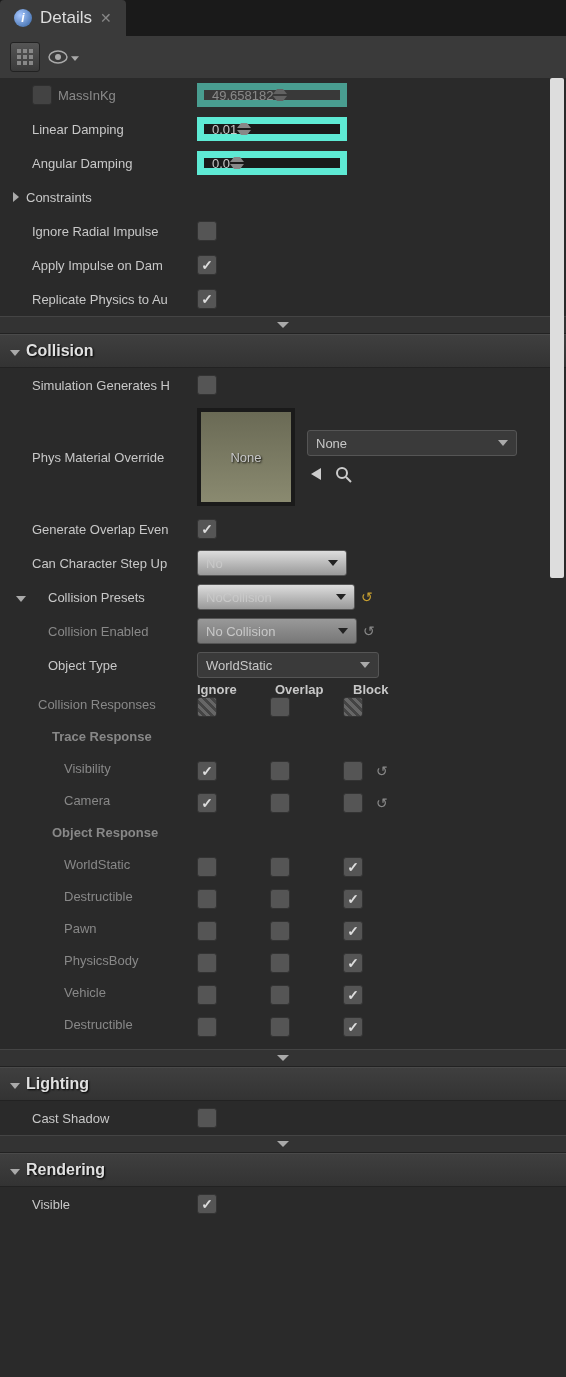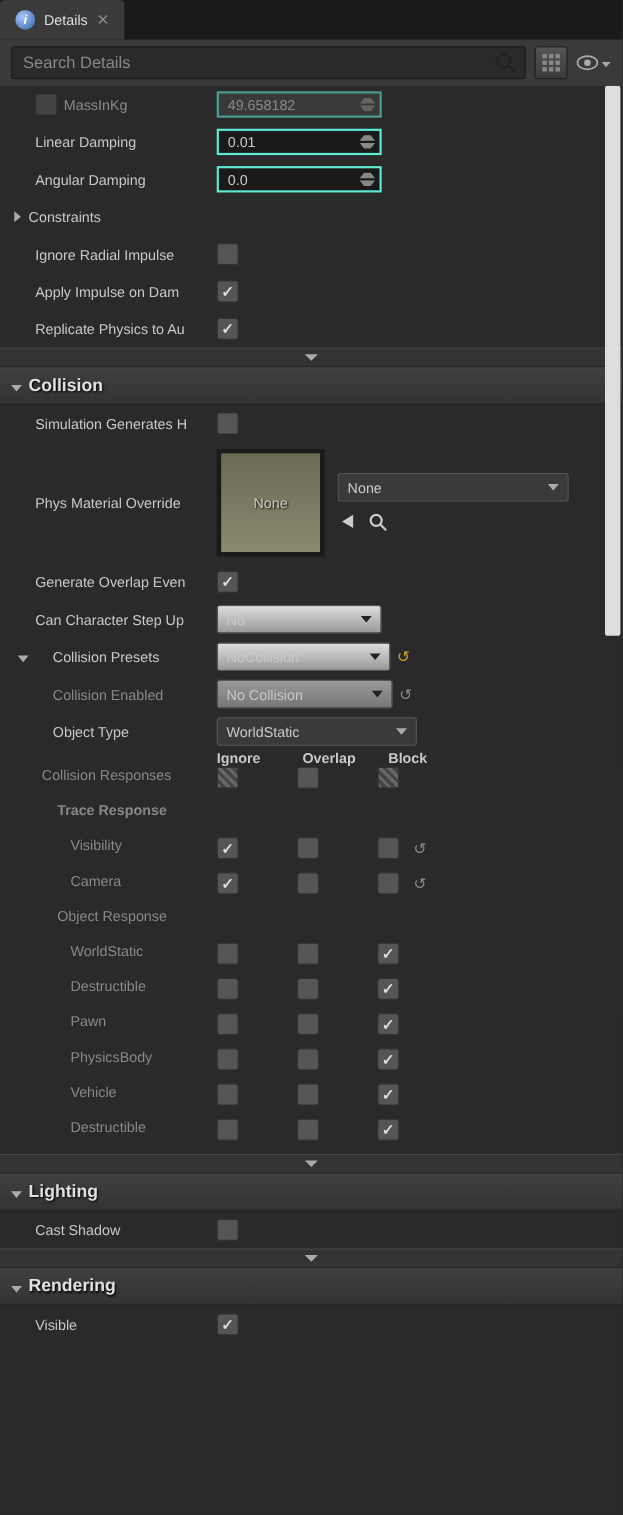--- a/index.html
+++ b/index.html
@@ -1,35 +1,35 @@
 <!DOCTYPE html>
 <html><head>
 <meta charset="utf-8">
 <style>
 *{box-sizing:border-box;margin:0;padding:0;font-family:"Segoe UI",Tahoma,sans-serif;font-size:13px;color:#c8c8c8;user-select:none}
 body{background:#2a2a2a;width:566px;height:1377px;overflow:hidden;position:relative}
 .tab-bar{display:flex;background:#1a1a1a;height:36px;align-items:flex-end}
 .tab{display:flex;align-items:center;gap:8px;background:#3a3a3a;padding:6px 14px;height:36px;border-top-left-radius:4px;border-top-right-radius:4px;position:relative}
 .tab-close{color:#888;font-size:14px}
-.tab-title{font-size:13px;color:#ddd}
+.tab-title{font-size:17px;color:#ddd}
 .info-icon{width:18px;height:18px;background:radial-gradient(circle at 35% 35%,#a8c8ff,#3060a0);border-radius:50%;display:flex;align-items:center;justify-content:center;color:#fff;font-weight:bold;font-style:italic;font-size:12px}
 .toolbar{display:flex;align-items:center;gap:8px;padding:6px 10px;background:#3a3a3a}
 .search-wrap{flex:1;position:relative}
 .search{width:100%;height:30px;background:#2a2a2a;border:1px solid #1a1a1a;border-radius:3px;padding:0 36px 0 10px;color:#999;font-size:15px}
 .search::placeholder{color:#888}
 .search-icon{position:absolute;right:8px;top:5px;width:20px;height:20px}
 .grid-btn{width:30px;height:30px;background:linear-gradient(#555,#3a3a3a);border:1px solid #222;border-radius:3px;display:flex;align-items:center;justify-content:center}
 .eye-btn{display:flex;align-items:center;gap:2px;color:#aaa}
 .content{position:relative;height:calc(100% - 76px);overflow:hidden}
 .scroll-thumb{position:absolute;right:2px;top:0;width:14px;height:500px;background:#ddd;border-radius:2px}
 .row{display:flex;align-items:center;min-height:34px;padding-left:10px}
 .row-label{width:185px;flex-shrink:0;overflow:hidden;white-space:nowrap;padding-left:22px}
 .row-val{flex:1;display:flex;align-items:center;gap:6px;padding-left:2px}
 .indent1{padding-left:38px!important}
-.numbox{width:150px;height:24px;background:#1a1a1a;border:2px solid #5eead4;display:flex;align-items:center;justify-content:space-between;padding:0 4px 0 8px;color:#aaa}
+.numbox{width:150px;height:24px;background:#1a1a1a;border:7px solid #5eead4;display:flex;align-items:center;padding:0 4px 0 8px;color:#aaa}
 .spinner{width:14px;height:14px;display:flex;flex-direction:column;justify-content:center}
 .spinner::before{content:"";border-left:4px solid transparent;border-right:4px solid transparent;border-bottom:5px solid #888;margin-bottom:2px}
 .spinner::after{content:"";border-left:4px solid transparent;border-right:4px solid transparent;border-top:5px solid #888}
 .cb{width:20px;height:20px;background:#555;border:1px solid #333;border-radius:3px;display:flex;align-items:center;justify-content:center;flex-shrink:0}
 .cb.checked::after{content:"✓";color:#ddd;font-weight:bold;font-size:14px}
 .cb.hatched{background:repeating-linear-gradient(45deg,#666,#666 3px,#444 3px,#444 6px)}
 .expand{width:12px;display:inline-flex;align-items:center;justify-content:center;color:#999;cursor:pointer}
 .cat-header{background:linear-gradient(#3f3f3f,#333);height:34px;display:flex;align-items:center;padding-left:10px;gap:6px;border-top:1px solid #4a4a4a;border-bottom:1px solid #222}
 .cat-title{font-size:16px;font-weight:bold;color:#e0e0e0;text-shadow:1px 1px 2px #000}
 .collapse-bar{height:18px;background:#333;display:flex;align-items:center;justify-content:center;border-top:1px solid #444;border-bottom:1px solid #222}
@@ -58,27 +58,20 @@
 
 <div class="tab-bar">
   <div class="tab">
     <div class="info-icon">i</div>
     <span class="tab-title">Details</span>
     <span class="tab-close">✕</span>
   </div>
 </div>
 
 <div class="toolbar">
-  <div class="search-wrap">
-    <input class="search" placeholder="Search Details" style="">
-    <svg class="search-icon" viewBox="0 0 20 20">
-        <circle cx="8" cy="8" r="6" fill="none" stroke="#222" stroke-width="2.5"></circle>
-        <line x1="13" y1="13" x2="18" y2="18" stroke="#222" stroke-width="2.5"></line>
-      </svg>
-  </div>
   <div class="grid-btn">
     <svg width="16" height="16">
         <rect x="0" y="0" width="4" height="4" fill="#888"></rect>
         <rect x="6" y="0" width="4" height="4" fill="#888"></rect>
         <rect x="12" y="0" width="4" height="4" fill="#888"></rect>
         <rect x="0" y="6" width="4" height="4" fill="#888"></rect>
         <rect x="6" y="6" width="4" height="4" fill="#888"></rect>
         <rect x="12" y="6" width="4" height="4" fill="#888"></rect>
         <rect x="0" y="12" width="4" height="4" fill="#888"></rect>
         <rect x="6" y="12" width="4" height="4" fill="#888"></rect>
@@ -282,21 +275,21 @@
     <div class="resp-label dim-text" style="padding-left:64px">Camera</div>
     <div class="resp-cbs">
       <div class="cb checked"></div>
       <div class="cb"></div>
       <div class="cb"></div>
       <span class="reset gray" style="margin-left:-40px">↺</span>
     </div>
   </div>
 
   <div class="resp-row">
-    <div class="resp-label dim-text" style="padding-left:52px;font-weight:normal">Object Response</div>
+    <div class="resp-label dim-text" style="padding-left:52px;font-weight:bold">Object Response</div>
   </div>
 
   <div class="resp-row">
     <div class="resp-label dim-text" style="padding-left:64px">WorldStatic</div>
     <div class="resp-cbs">
         <div class="cb"></div>
         <div class="cb"></div>
         <div class="cb checked"></div>
       </div>
   </div>

